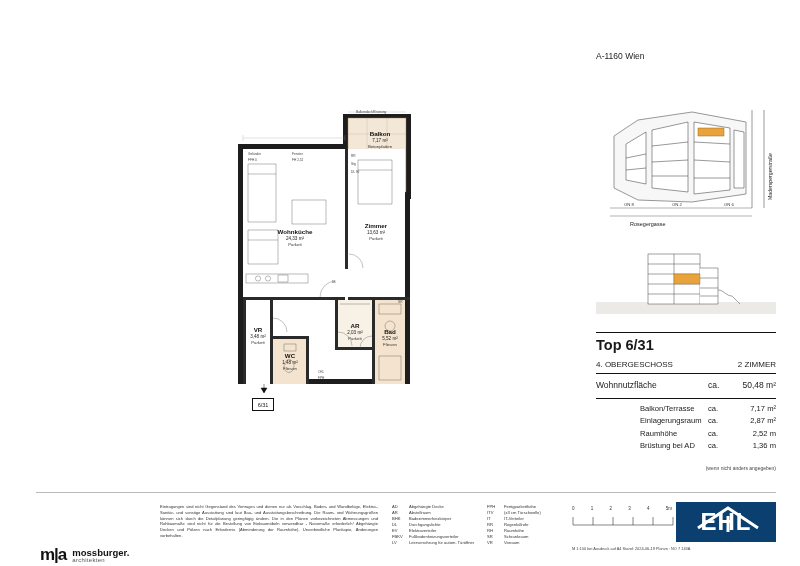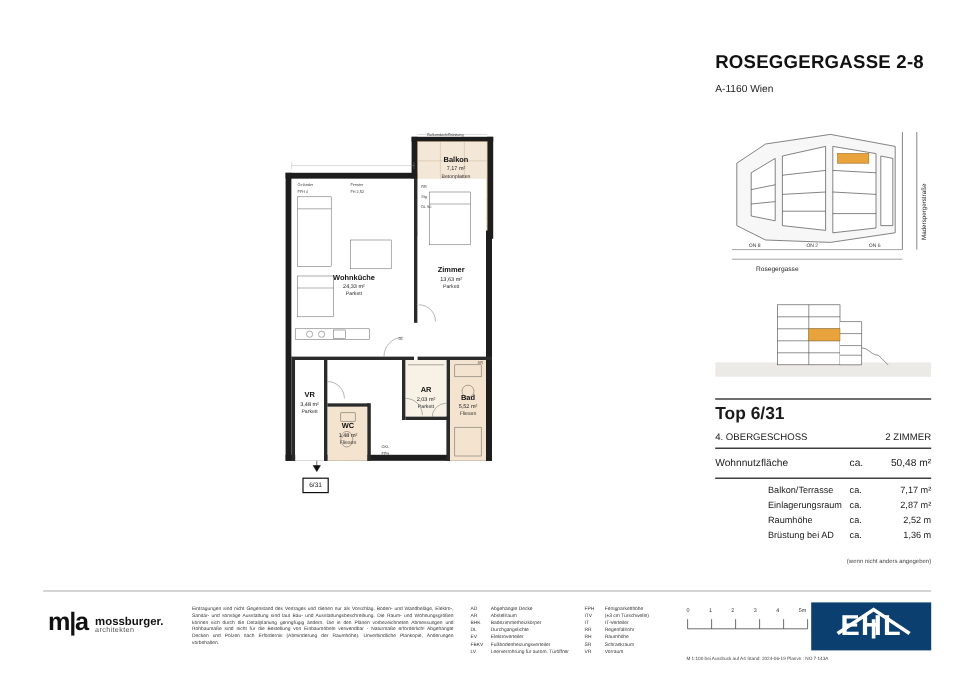--- a/index.html
+++ b/index.html
@@ -40,21 +40,21 @@
   .area-list .k{flex:1;}
   .area-list .ca{width:22px;}
   .area-list .v{width:46px;text-align:right;}
   .note-small{position:absolute;left:596px;top:465px;width:180px;text-align:right;font-size:5px;color:#444;}
 
   
   .footer-rule{position:absolute;left:36px;top:492px;width:740px;border-top:.8px solid #b9b9b9;}
 
   
   .logo{position:absolute;left:40px;top:508px;}
-  .logo .m{font-size:21px;font-weight:bold;letter-spacing:-1px;color:#111;line-height:1;}
+  .logo .m{font-size:17px;font-weight:bold;letter-spacing:-1px;color:#111;line-height:1;margin-top:38px;}
   .logo .name{font-size:9.5px;font-weight:bold;color:#111;line-height:1;margin-left:2px;}
   .logo .sub{font-size:6px;color:#555;letter-spacing:.3px;margin-left:2px;}
 
   
   .disclaimer{position:absolute;left:160px;top:504px;width:218px;font-size:4.1px;line-height:1.42;color:#333;text-align:justify;}
 
   
   .abbr{position:absolute;top:504px;font-size:4.1px;line-height:1.45;color:#333;}
   .abbr .r{display:flex;}
   .abbr .c1{width:17px;}
@@ -78,21 +78,20 @@
   .roomlabel .f{font-size:4.3px;color:#333;}
   .tinytxt{position:absolute;font-size:3.2px;color:#444;}
   .badge{position:absolute;left:252px;top:398px;width:20px;height:11px;border:.8px solid #111;font-size:5.5px;display:flex;align-items:center;justify-content:center;}
 </style>
 </head>
 <body>
 
 <div class="sheet">
 
   <div class="title-block">
-    <div class="doc-title">ROSEGGERGASSE 2-8</div>
     <div class="doc-sub">A-1160 Wien</div>
   </div>
 
   <div class="siteplan">
     <svg width="180" height="140" viewBox="0 0 180 140">
       <g stroke="#333" fill="none" stroke-width="0.5">
 
         <path d="M18 92 L18 40 L42 24 L96 16 L150 26 L150 98 L96 106 L42 104 Z" fill="#f7f7f7"></path>
 
         <path d="M30 84 L30 48 L50 36 L50 88 Z" fill="#ffffff"></path>

